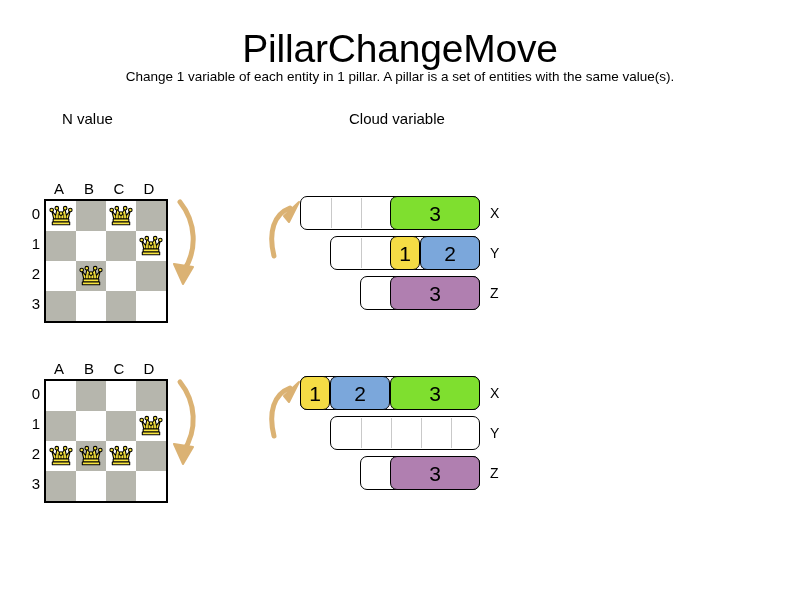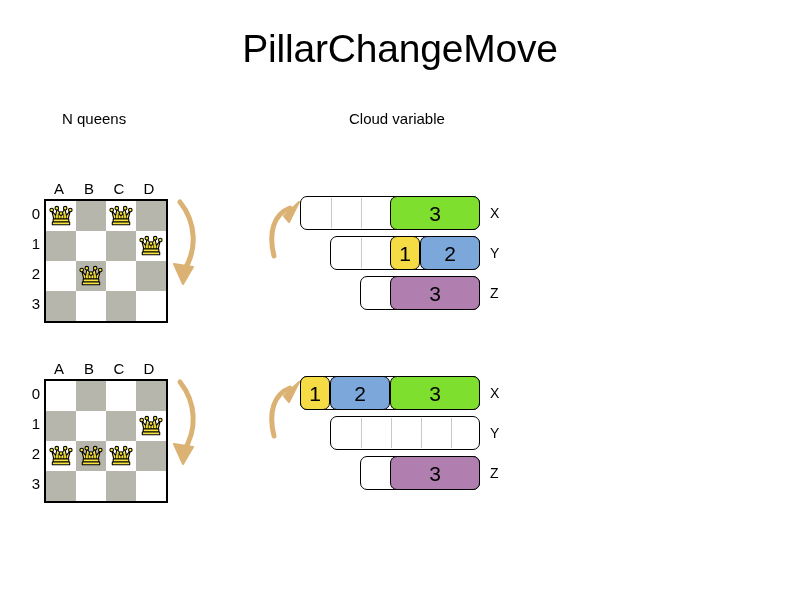--- a/index.html
+++ b/index.html
@@ -162,22 +162,23 @@
     font-size: 14px;
     line-height: 16px;
   }
 </style>
 </head>
 <body>
 
 <div class="page">
 
   <div class="title">PillarChangeMove</div>
-
-  <div class="section-caption" id="caption-nqueens">N queens</div>
+  <div class="subtitle">Change 1 variable of each entity in 1 pillar. A pillar is a set of entities with the same value(s).</div>
+
+  <div class="section-caption" id="caption-nqueens">N value</div>
   <div class="section-caption" id="caption-cloud">Cloud variable</div>
 
   <div class="board-wrap" id="board-top">
       <div class="file-labels">
         <div class="file-label" style="left: 0px;">A</div>
         <div class="file-label" style="left: 30px;">B</div>
         <div class="file-label" style="left: 60px;">C</div>
         <div class="file-label" style="left: 90px;">D</div>
       </div>
       <div class="rank-labels">

